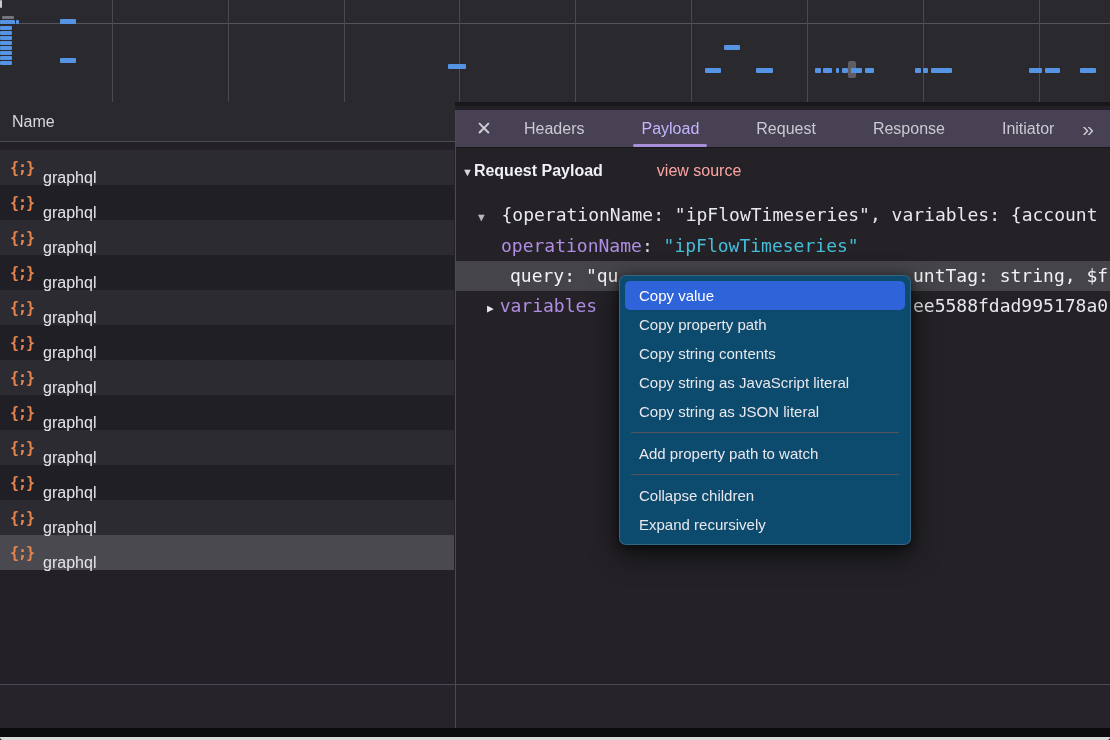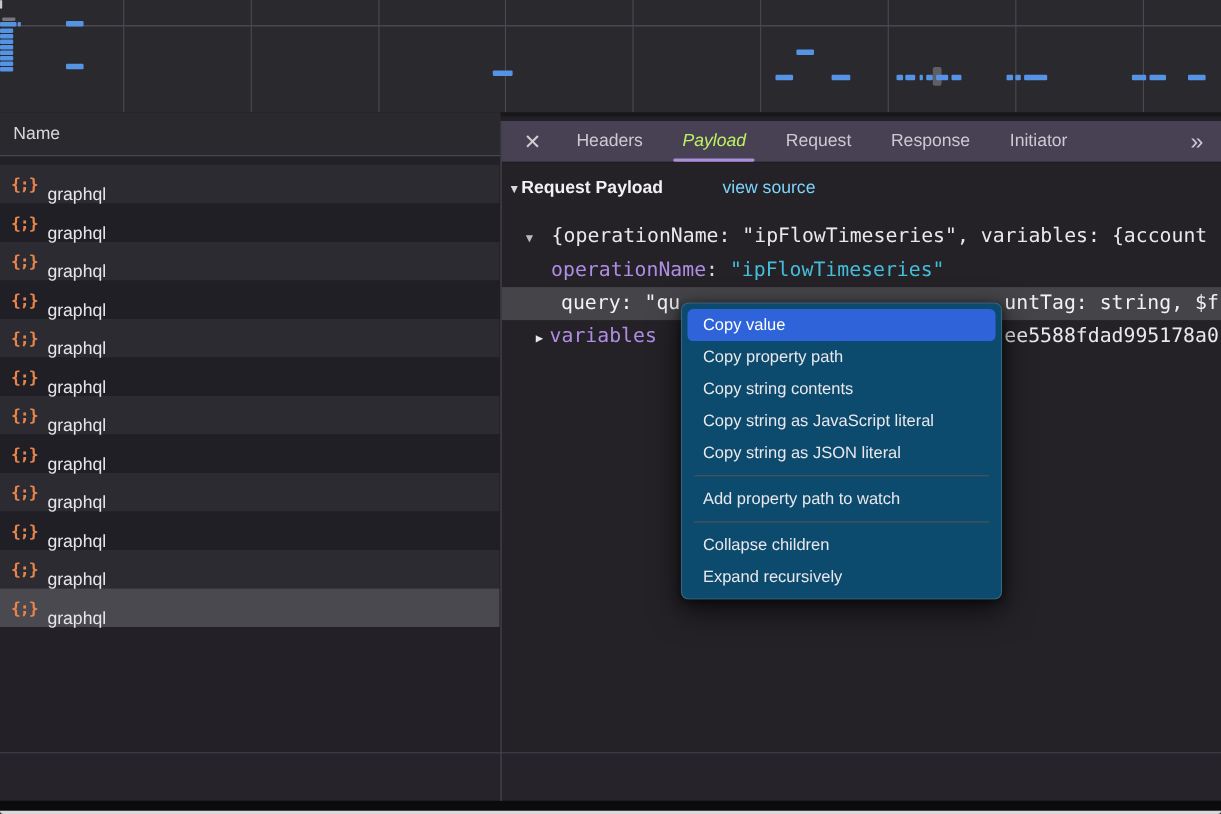--- a/index.html
+++ b/index.html
@@ -76,27 +76,27 @@
     width: 654px; height: 38px;
     background: #474153;
     display: flex; align-items: center;
     border-bottom: 1px solid #18171b;
   }
   .close-x {
     width: 44px; text-align: center;
     color: #cfced4; font-size: 19px; cursor: pointer;
     margin-left: 6px;
   }
-  .tabs-holder { display: flex; height: 100%; }
+  .tabs-holder { display: flex; height: 100%; gap: 21px; }
   .tab {
     height: 100%; display: flex; align-items: center;
     padding: 0 18px; font-size: 16px; color: #ccc9d2;
     cursor: pointer; position: relative;
   }
-  .tab.selected { color: #bef264; font-style: italic; }
+  .tab.selected { color: #c4b5fd; }
   .tab.selected::after {
     content: ""; position: absolute; left: 10px; right: 10px; bottom: 0;
     height: 3px; border-radius: 2px; background: #a78fd9;
   }
   .overflow-chevrons {
     margin-left: auto; margin-right: 18px;
     color: #ccc9d2; font-size: 21px; cursor: pointer;
     letter-spacing: -2px;
   }
 
@@ -106,21 +106,21 @@
     width: 654px; height: 536px;
     background: #242227; overflow: hidden;
   }
   .pp-header {
     position: absolute; left: 6px; top: 14px;
     display: flex; align-items: baseline;
     color: #f1f0f4; font-size: 16px; font-weight: bold;
   }
   .pp-header .tri { font-size: 11px; margin-right: 1px; color: #d8d7dc; }
   .pp-viewsource {
-    font-weight: normal; color: #7dd3fc; font-size: 16px;
+    font-weight: normal; color: #fca5a5; font-size: 16px;
     margin-left: 54px; cursor: pointer;
   }
   .mono, .tree-row {
     font-family: "DejaVu Sans Mono", monospace;
     font-size: 18px; white-space: nowrap;
   }
   .tree-row {
     position: absolute; left: 0; width: 654px; height: 30px;
     line-height: 30px; color: #d8d7dc; overflow: hidden;
   }

